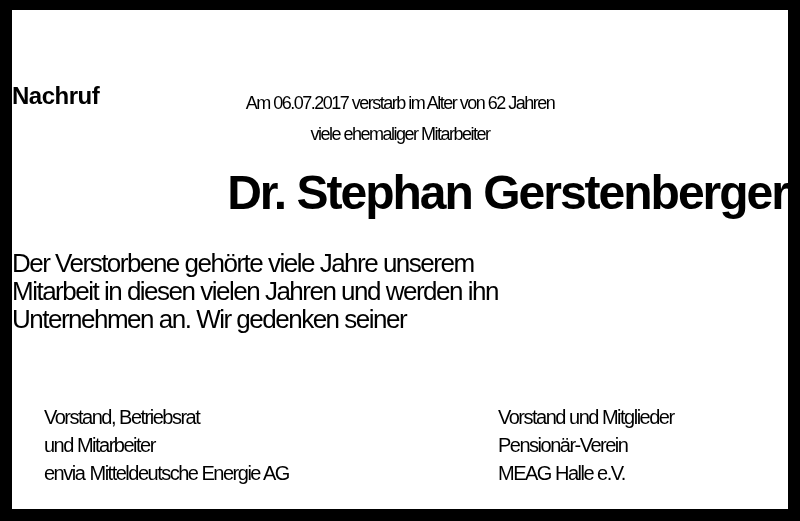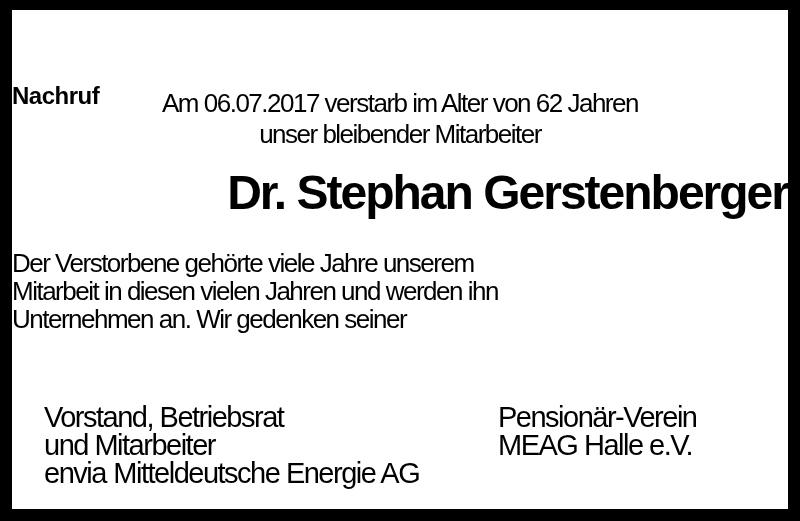--- a/index.html
+++ b/index.html
@@ -24,78 +24,79 @@
     top: 26px; left: 0; width: 100%;
     text-align: left;
     font-size: 24px; font-weight: bold; line-height: 24px;
     letter-spacing: -0.5px;
     margin-top: 48px;
   }
   .intro {
     position: absolute;
     top: 78px; left: 0; width: 100%;
     text-align: center;
-    font-size: 26px; line-height: 31px;
+    font-size: 18px; line-height: 31px;
     letter-spacing: -1.5px;
   }
   .deceased-name {
     position: absolute;
     top: 159px; left: 0; width: 100%;
     text-align: right;
     font-size: 48px; font-weight: bold; line-height: 48px;
     letter-spacing: -2px;
   }
   .memorial {
     position: absolute;
     top: 239px; left: 0; width: 100%;
     text-align: left;
     font-size: 26px; line-height: 28px;
     letter-spacing: -1.5px;
   }
   .signature {
     position: absolute;
     top: 393px;
-    font-size: 29px; line-height: 28px;
+    font-size: 20px; line-height: 28px;
     letter-spacing: -1.5px;
     text-align: left;
     white-space: nowrap;
   }
   .signature.left  { left: 32px; }
   .signature.right { left: 486px; }
   .brand-bold { font-weight: normal; }
   .company-rest { margin-left: 0.26em; }
 </style>
 </head>
 <body>
 
 <div class="frame">
   <div class="paper">
 
     <div class="title">Nachruf</div>
 
     <div class="intro">
       <div>Am 06.07.2017 verstarb im Alter von 62 Jahren</div>
-      <div>unser bleibender Mitarbeiter</div>
+      <div>viele ehemaliger Mitarbeiter</div>
     </div>
 
     <div class="deceased-name">Dr. Stephan Gerstenberger</div>
 
     <div class="memorial">
       <div>Der Verstorbene gehörte viele Jahre unserem</div>
       <div>Mitarbeit in diesen vielen Jahren und werden ihn</div>
       <div>Unternehmen an. Wir gedenken seiner</div>
     </div>
 
     <div class="signature left">
       <div>Vorstand, Betriebsrat</div>
       <div>und Mitarbeiter</div>
       <div>
         <span class="brand-bold">envia</span><span class="company-rest">Mitteldeutsche Energie AG</span>
       </div>
     </div>
 
     <div class="signature right">
+      <div>Vorstand und Mitglieder</div>
       <div>Pensionär-Verein</div>
       <div>MEAG Halle e.V.</div>
     </div>
 
   </div>
 </div>
 
 </body></html>

